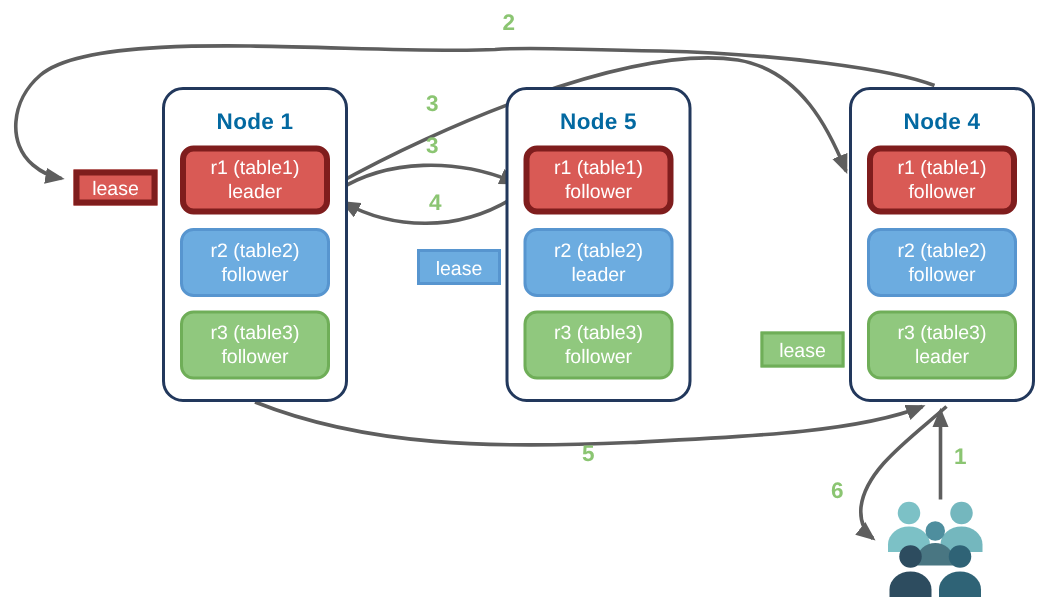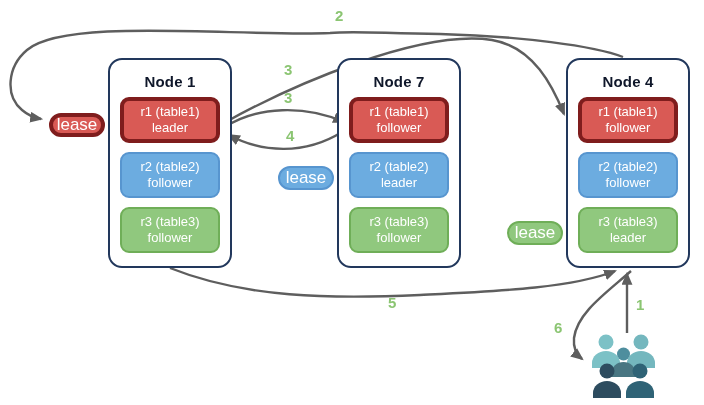--- a/index.html
+++ b/index.html
@@ -8,32 +8,32 @@
   .canvas{position:relative;width:704px;height:405px;background:#ffffff;overflow:hidden;}
 
   
   .arrows{position:absolute;left:0;top:0;width:704px;height:405px;pointer-events:none;}
 
   
   .node{position:absolute;top:58px;width:124px;height:210px;background:#ffffff;
         border:2px solid #22385c;border-radius:14px;box-sizing:border-box;z-index:2;}
   .node1{left:108px}.node2{left:337px}.node3{left:566px}
   .node-title{display:block;text-align:center;margin-top:13px;font-size:15px;
-              font-weight:bold;color:#0f172a;letter-spacing:.2px;}
+              font-weight:bold;color:#0369a1;letter-spacing:.2px;}
   .replica{position:absolute;left:10px;width:100px;height:46px;border-radius:9px;
            color:#fff;font-size:13px;line-height:16px;text-align:center;
            display:flex;flex-direction:column;justify-content:center;box-sizing:border-box;}
   .r0{top:37px}.r1{top:92px}.r2{top:147px}
   .red{background:#d95a55;border:4px solid #7f1d1d;}
   .blue{background:#6cace0;border:2px solid #5795cf;}
   .green{background:#90c87e;border:2px solid #6fae58;}
 
   
-  .lease{position:absolute;width:56px;height:24px;border-radius:12px;color:#fff;
-         font-size:17px;display:flex;align-items:center;justify-content:center;
+  .lease{position:absolute;width:56px;height:24px;border-radius:0;color:#fff;
+         font-size:13px;display:flex;align-items:center;justify-content:center;
          box-sizing:border-box;z-index:3;}
   .lease-red{left:49px;top:113px;}
   .lease-blue{left:278px;top:166px;}
   .lease-green{left:507px;top:221px;}
 
   
   .step{position:absolute;color:#8bc572;font-size:15px;font-weight:bold;z-index:4;}
   .s1{left:636px;top:296px;}
   .s2{left:335px;top:7px;}
   .s3a{left:284px;top:61px;}
@@ -76,21 +76,21 @@
       <span>r2 (table2)</span>
       <span>follower</span>
     </div>
     <div class="replica r2 green">
       <span>r3 (table3)</span>
       <span>follower</span>
     </div>
   </div>
 
   <div class="node node2">
-    <span class="node-title">Node 7</span>
+    <span class="node-title">Node 5</span>
     <div class="replica r0 red">
       <span>r1 (table1)</span>
       <span>follower</span>
     </div>
     <div class="replica r1 blue">
       <span>r2 (table2)</span>
       <span>leader</span>
     </div>
     <div class="replica r2 green">
       <span>r3 (table3)</span>

